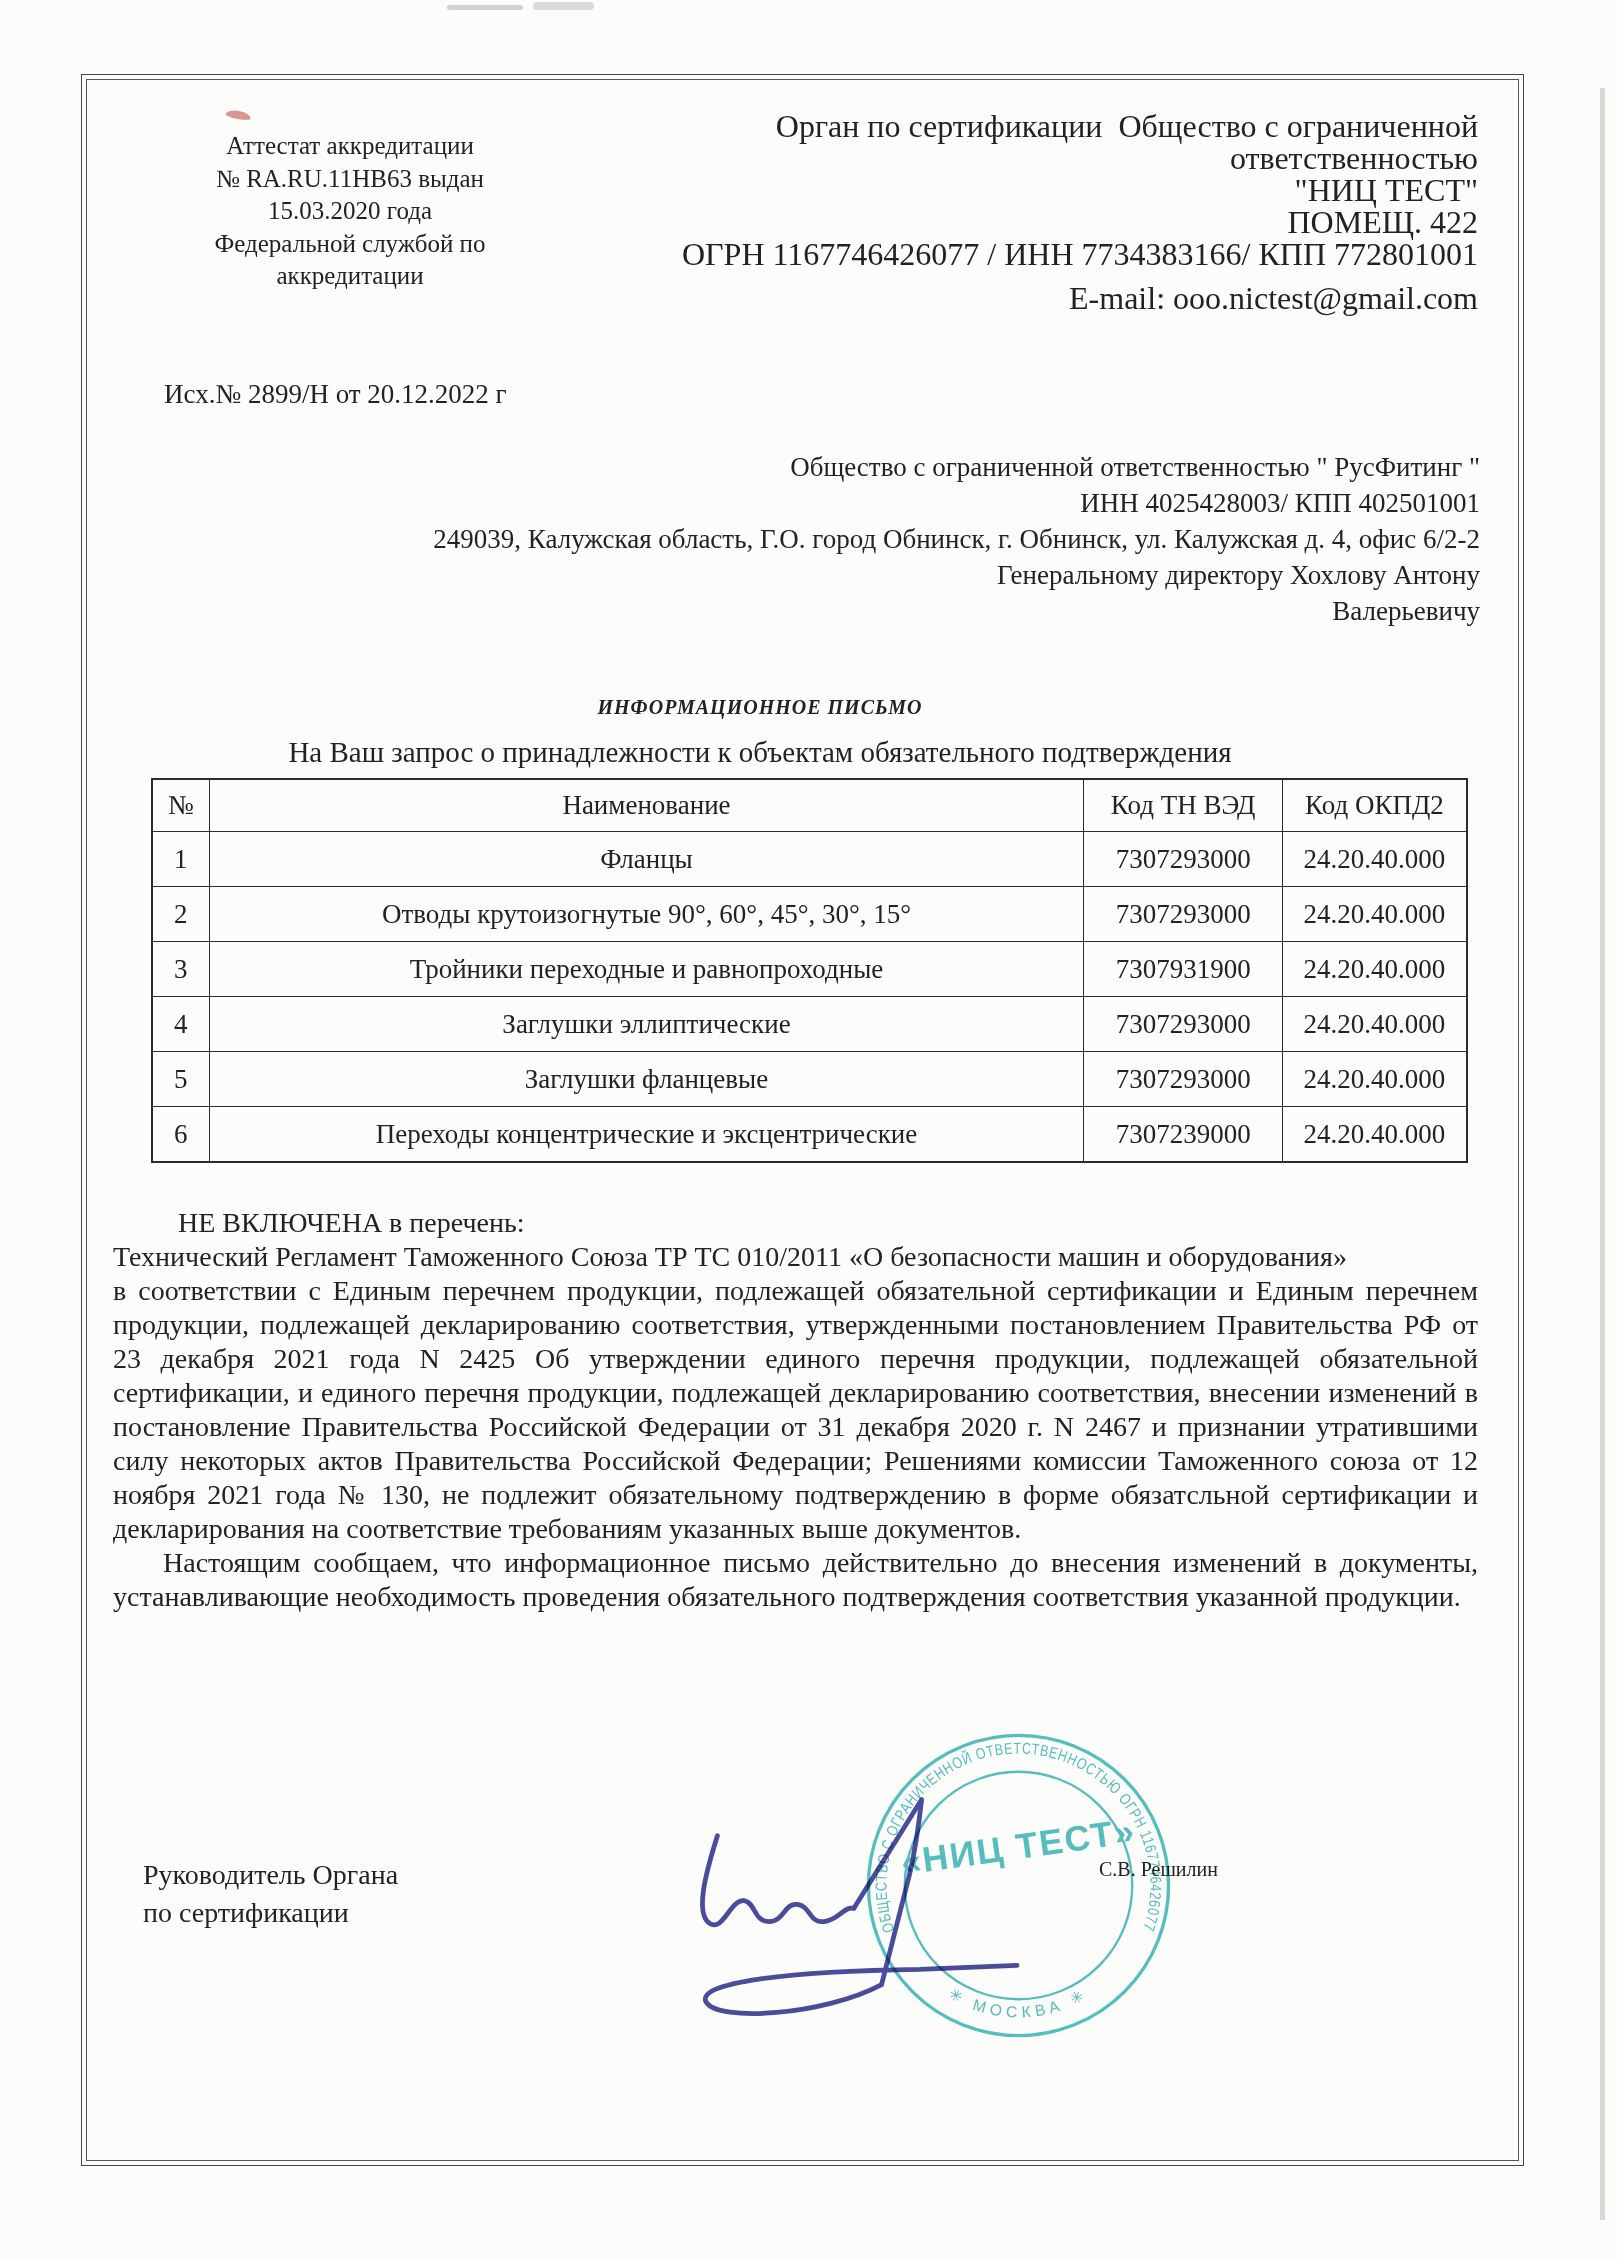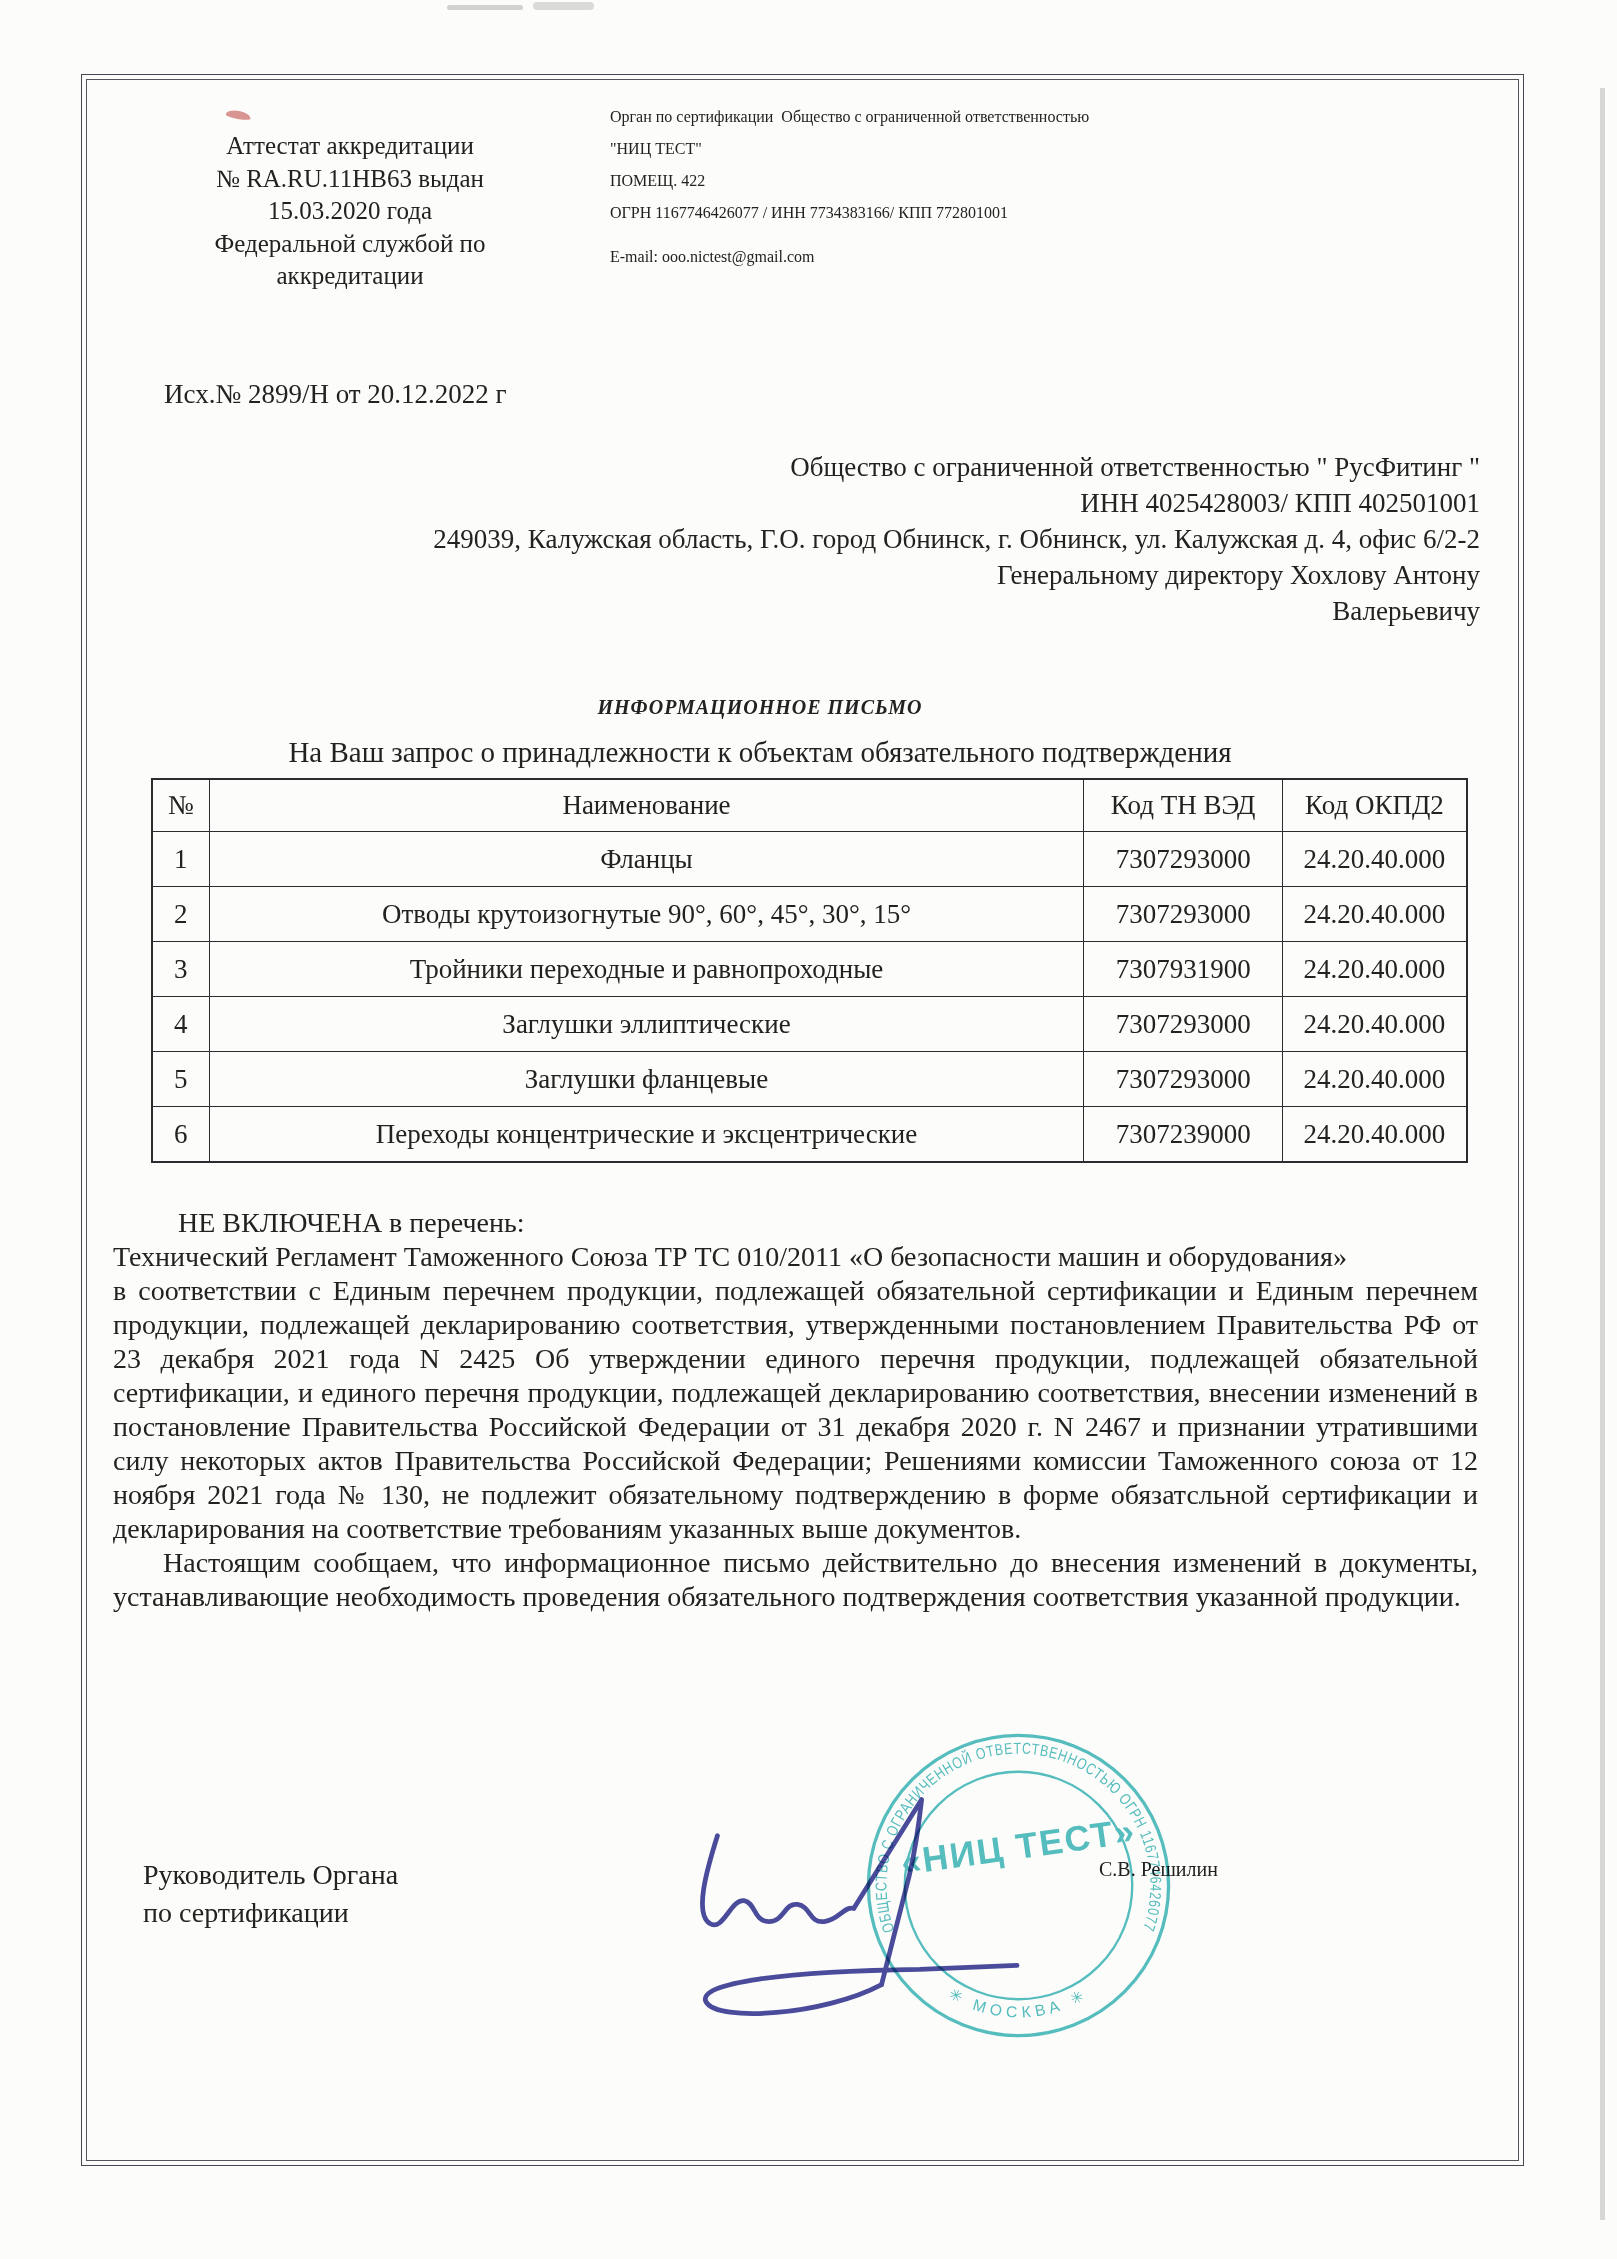--- a/index.html
+++ b/index.html
@@ -11,22 +11,22 @@
   }
   .abs { position:absolute; }
   .frame {
     position:absolute; left:81px; top:74px; width:1441px; height:2090px;
     border:1.9px solid #46464e;
   }
   .frame-inner { position:absolute; inset:3.8px; border:1.9px solid #54545c; }
 
   .acc-block { left:172px; top:130px; width:356px; text-align:center;
     font-size:25px; line-height:32.5px; }
-  .org-block { left:610px; top:101px; width:868px; text-align:left;
-    font-size:16px; line-height:32px; }
+  .org-block { left:610px; top:110px; width:868px; text-align:right;
+    font-size:32px; line-height:32px; }
   .blk-line { display:block; white-space:pre-wrap; }
   .org-email { margin-top:11.5px; display:block; }
 
   .ref-line { left:164px; top:379px; font-size:27px;text-align:right; }
 
   .addressee { left:220px; top:449px; width:1260px; text-align:right;
     font-size:27px; line-height:36px; }
 
   .title { left:86px; top:696px; width:1348px; text-align:center;
     font-size:20px; font-weight:bold; letter-spacing:1px;font-style:italic; }

